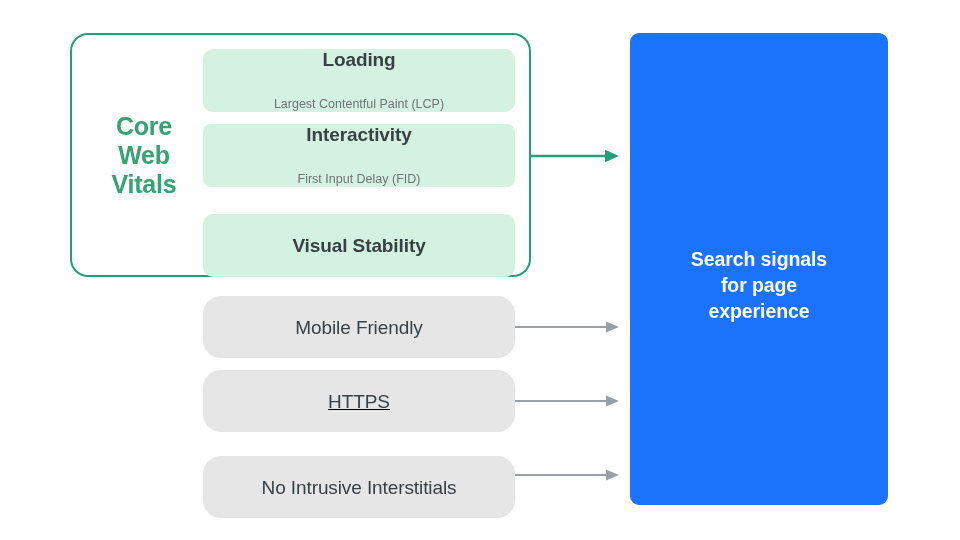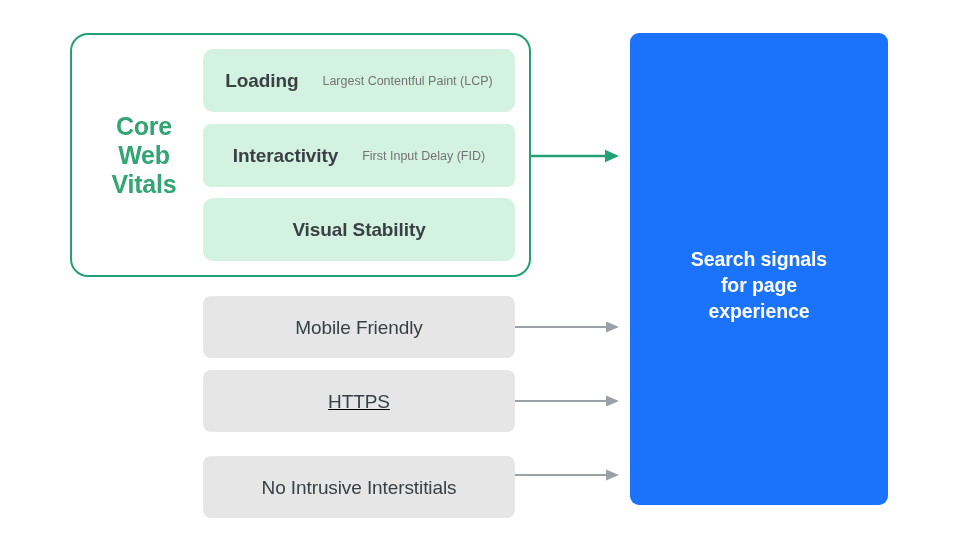--- a/index.html
+++ b/index.html
@@ -42,20 +42,21 @@
 
   
   .green-card {
     position: absolute;
     left: 203px;
     width: 312px;
     height: 63px;
     background: #d4f2e2;
     border-radius: 10px;
     display: flex;
+    flex-direction: column;
     align-items: center;
     justify-content: center;
     box-sizing: border-box;
     gap: 24px;
   }
   .green-card .gc-title {
     color: #3a4144;
     font-size: 19px;
     font-weight: bold;
     line-height: 23px;
@@ -63,30 +64,30 @@
   }
   .green-card .gc-sub {
     color: #737373;
     font-size: 12.5px;
     font-weight: normal;
     line-height: 17px;
     margin-top: 1px;
   }
   #green-card-0 { top: 49px; }
   #green-card-1 { top: 124px; border-radius: 8px; }
-  #green-card-2 { top: 198px; }
+  #green-card-2 { top: 214px; }
 
   
   .gray-card {
     position: absolute;
     left: 203px;
     width: 312px;
     height: 62px;
     background: #e6e6e7;
-    border-radius: 8px;
+    border-radius: 18px;
     display: flex;
     align-items: center;
     justify-content: center;
     box-sizing: border-box;
   }
   .gray-card .gy-title {
     color: #3a4144;
     font-size: 19px;
     font-weight: normal;
     line-height: 23px;

